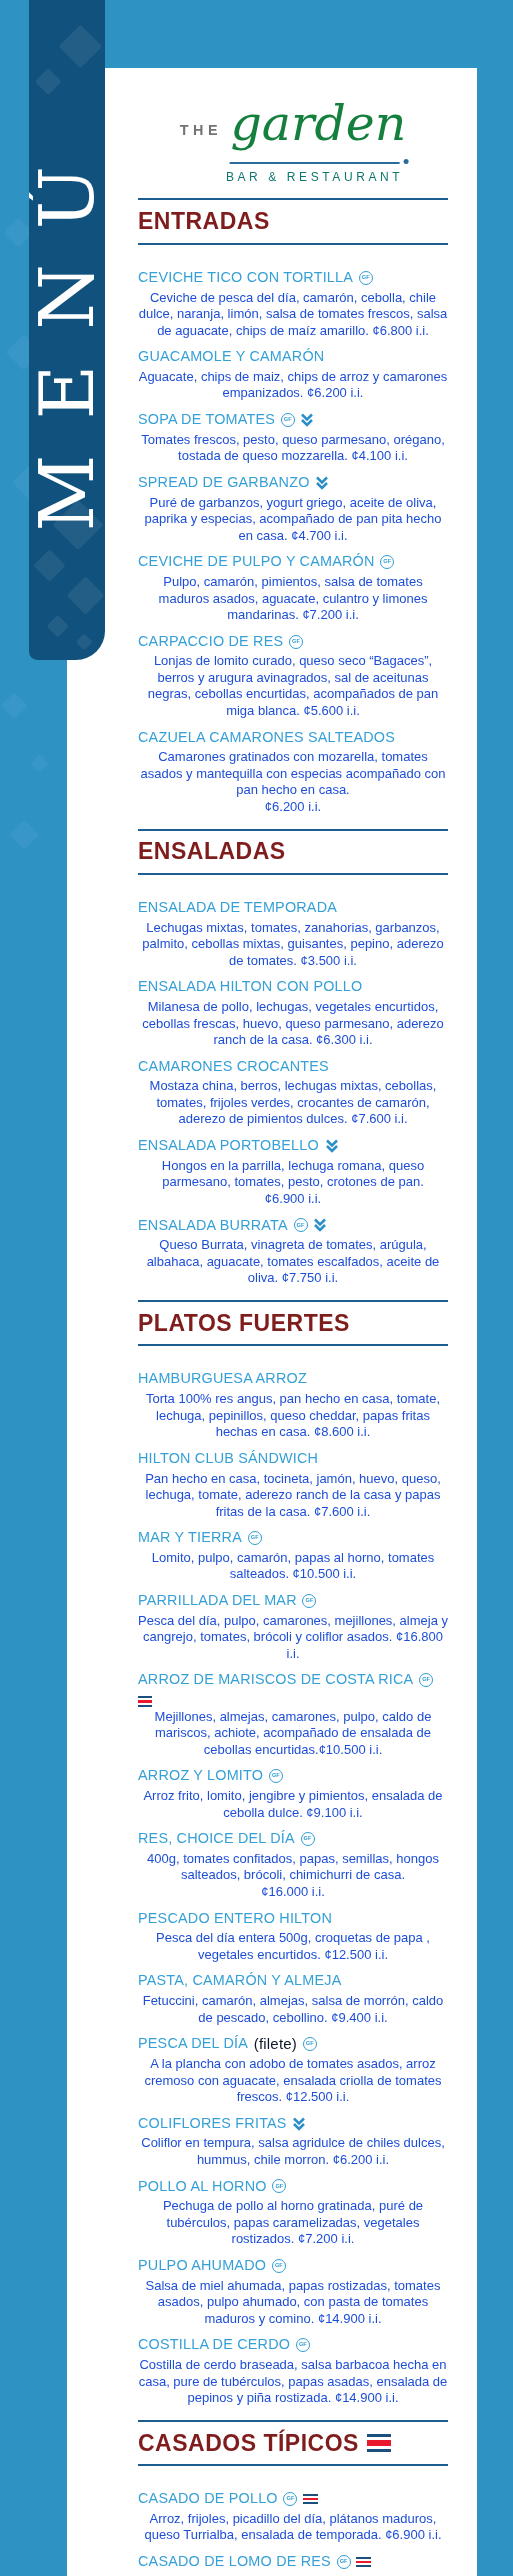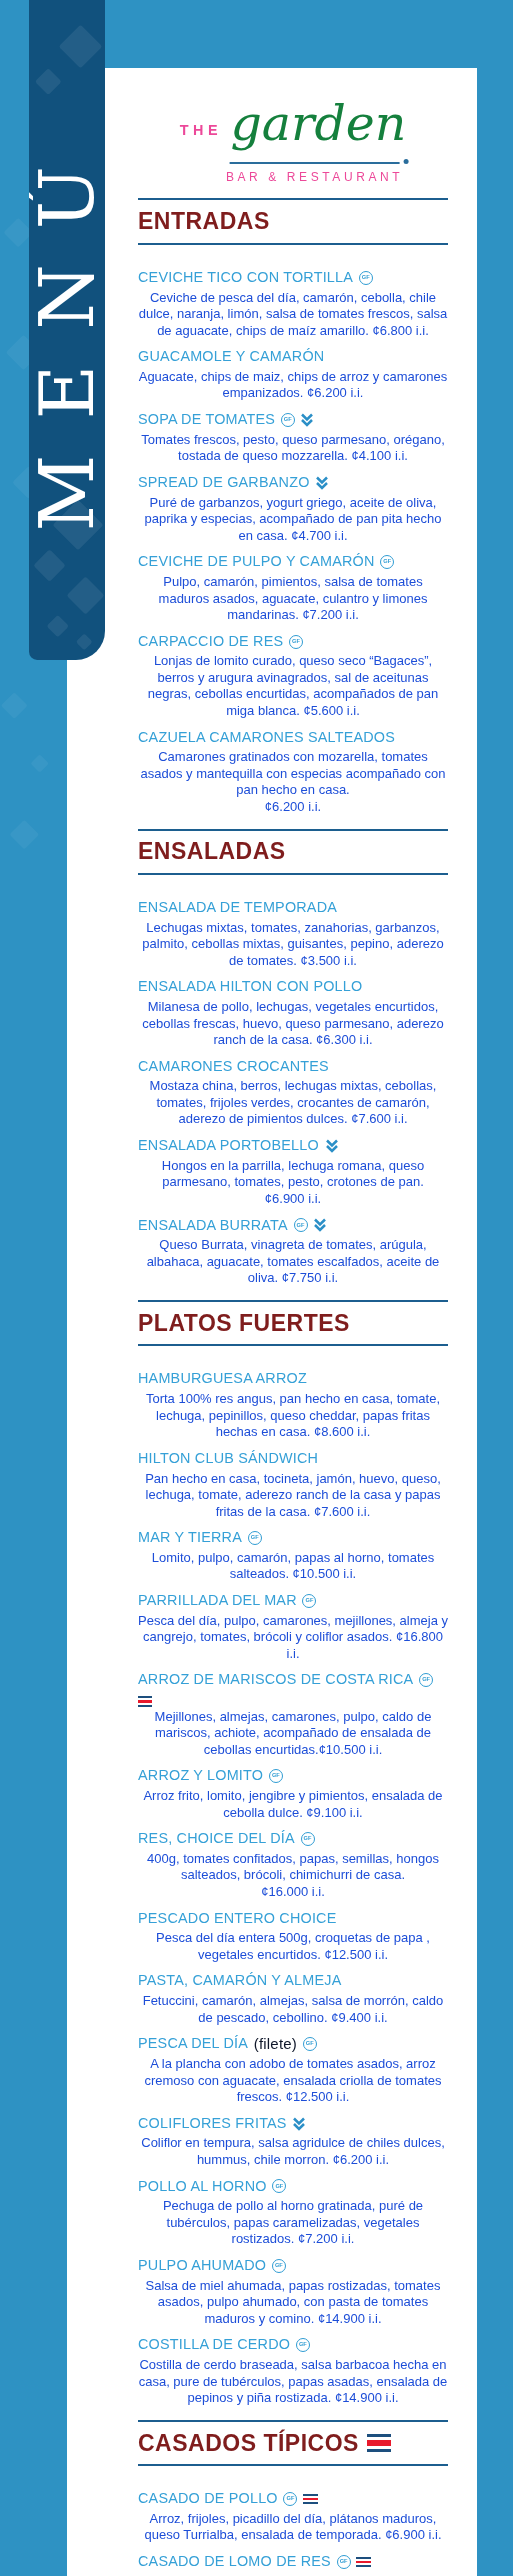--- a/index.html
+++ b/index.html
@@ -19,25 +19,25 @@
   .ribbon-diamond { position:absolute; background:rgba(255,255,255,0.08); transform:rotate(45deg); border-radius:2.6px; }
   .ribbon-label-box { position:absolute; left:0; top:0; width:100%; height:100%; display:flex;
             justify-content:center; align-items:flex-start; padding-top:131px; }
   .ribbon-text { writing-mode:vertical-rl; transform:rotate(180deg);
             font-family:"DejaVu Serif", serif; font-size:75px; letter-spacing:35px;
             color:#ffffff; line-height:1; }
 
   
   .logo { margin:21.6px 0 14.4px; text-align:center; color:#2A6D9C; }
   .logo-row { display:flex; justify-content:center; align-items:center; gap:8.2px; height:67px; }
-  .logo-the { font-size:14.4px; letter-spacing:4.6px; font-weight:bold; color:#ec4899; margin-top:14.4px; }
+  .logo-the { font-size:14.4px; letter-spacing:4.6px; font-weight:bold; color:#737373; margin-top:14.4px; }
   .logo-script { font-family:"DejaVu Serif", serif; font-style:italic; font-size:49px; color:#15803d; line-height:1; }
   .logo-underline { position:relative; width:170px; height:2.1px; background:#2A6D9C; margin:5.2px auto 0; transform:translateX(21.6px); }
   .logo-dot { position:absolute; right:-9.3px; top:-2.6px; width:5.2px; height:5.2px; border-radius:50%; background:#2A6D9C; }
-  .logo-sub { font-size:12px; letter-spacing:3.6px; color:#ec4899; margin-top:6.2px; transform:translateX(21.6px); }
+  .logo-sub { font-size:12px; letter-spacing:3.6px; color:#0f766e; margin-top:6.2px; transform:translateX(21.6px); }
 
   
   .menu-section { margin-top:13.4px; }
   .menu-section:first-child { margin-top:0; }
   .section-head { display:flex; align-items:center; gap:8.2px;
                   border-top:2.6px solid #1C5E8F; border-bottom:2.6px solid #1C5E8F;
                   padding:7.7px 0; margin-bottom:23px; }
   .section-title { font-size:23px; font-weight:bold; letter-spacing:0.5px; color:#7f1d1d; }
 
   .item { margin-bottom:8.2px;text-align:center; }
@@ -247,21 +247,21 @@
           <article class="item">
             <h3 class="item-title">
               <span>RES, CHOICE DEL DÍA</span>
               <span class="gf-icon">GF</span>
             </h3>
             <p class="item-desc">400g, tomates confitados, papas, semillas, hongos salteados, brócoli, chimichurri de casa.
 ¢16.000 i.i.</p>
           </article>
           <article class="item">
             <h3 class="item-title">
-              <span>PESCADO ENTERO CHOICE</span>
+              <span>PESCADO ENTERO HILTON</span>
             </h3>
             <p class="item-desc">Pesca del día entera 500g, croquetas de papa , vegetales encurtidos. ¢12.500 i.i.</p>
           </article>
           <article class="item">
             <h3 class="item-title">
               <span>PASTA, CAMARÓN Y ALMEJA</span>
             </h3>
             <p class="item-desc">Fetuccini, camarón, almejas, salsa de morrón, caldo de pescado, cebollino. ¢9.400 i.i.</p>
           </article>
           <article class="item">

